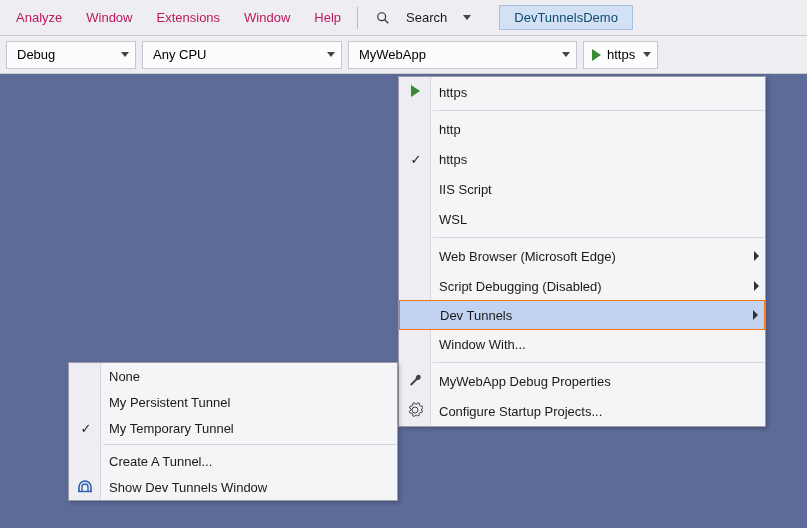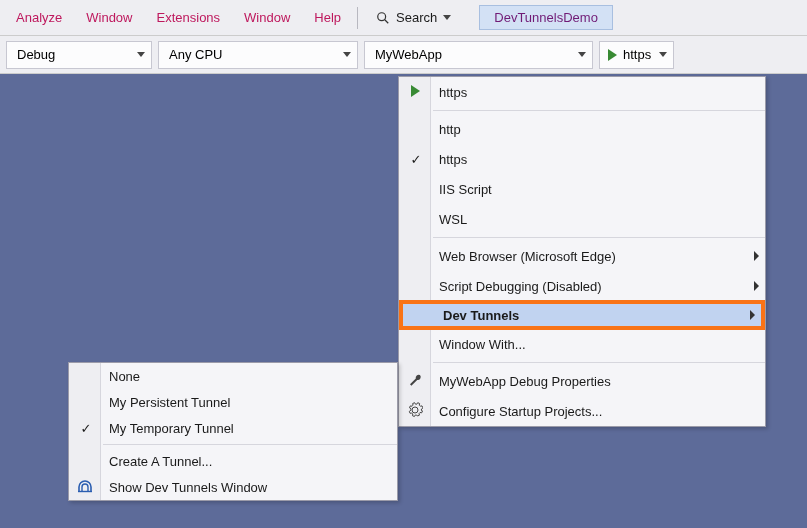--- a/index.html
+++ b/index.html
@@ -1,32 +1,32 @@
 <!DOCTYPE html>
 <html><head>
 <meta charset="utf-8">
 <style>
   * { box-sizing: border-box; margin: 0; padding: 0; font-family: "Segoe UI", Arial, sans-serif; font-size: 13px; }
   body { width: 807px; height: 528px; background: #5d6b99; overflow: hidden; position: relative; }
   
   .menubar { display: flex; align-items: center; height: 36px; background: #eeeef2; border-bottom: 1px solid #ccc; padding: 0 4px; }
   .menu-item { padding: 6px 12px; color: #be185d; cursor: default; }
   .menu-sep { width: 1px; height: 22px; background: #b8b8c0; margin: 0 8px 0 4px; }
-  .search { display: flex; align-items: center; gap: 6px; padding: 4px 10px; color: #1a1a1a; }
-  .proj-badge { margin-left: 18px; background: #d3e1f5; border: 1px solid #a8bfe0; padding: 4px 14px; color: #701a75; }
+  .search { display: flex; align-items: center; gap: 16px; padding: 4px 10px; color: #1a1a1a; }
+  .proj-badge { margin-left: 18px; background: #d3e1f5; border: 1px solid #a8bfe0; padding: 4px 14px; color: #0c4a6e; }
   
   .toolbar { display: flex; align-items: center; height: 38px; background: #eeeef2; border-bottom: 1px solid #ccc; padding: 4px 6px; gap: 6px; }
   .combo { display: flex; align-items: center; justify-content: space-between; background: #fcfcfd; border: 1px solid #c7c7d1; height: 28px; padding: 0 6px 0 10px; }
   .run-btn { display: flex; align-items: center; gap: 6px; background: #fcfcfd; border: 1px solid #c7c7d1; height: 28px; padding: 0 6px 0 8px; }
 
   .dropdown { position: absolute; background: #f5f5f8; border: 1px solid #9b9ba9; box-shadow: 2px 2px 4px rgba(0,0,0,.2); }
   .dropdown .gutter { position: absolute; left: 0; top: 0; bottom: 0; width: 32px; background: #eeeef2; border-right: 1px solid #d6d6dd; }
   .dd-item { position: relative; display: flex; align-items: center; height: 30px; padding-left: 40px; padding-right: 14px; color: #1a1a1a; cursor: default; }
   .dd-item.thin { height: 26px; }
-  .dd-item.highlighted { background: #c1d3f0; border: 4px solid #f97316; margin: -1px 0; z-index: 1; font-weight: bold; }
+  .dd-item.highlighted { background: #c1d3f0; border: 1px solid #f97316; margin: -1px 0; z-index: 1; }
   .dd-sep { position: relative; height: 1px; background: #d6d6dd; margin: 3px 0 3px 34px; }
   .dd-check { position: absolute; left: 8px; width: 18px; text-align: center; }
   .dd-icon { position: absolute; left: 6px; width: 20px; text-align: center; }
   .dd-arrow { position: absolute; right: 6px; }
 
   .play { display: inline-block; width: 0; height: 0; border-left: 9px solid #388a34; border-top: 6px solid transparent; border-bottom: 6px solid transparent; }
   .caret { display: inline-block; width: 0; height: 0; border-left: 4px solid transparent; border-right: 4px solid transparent; border-top: 5px solid #444; }
   .tri-r { display: inline-block; width: 0; height: 0; border-top: 5px solid transparent; border-bottom: 5px solid transparent; border-left: 5px solid #333; }
 </style>
 </head>
@@ -44,21 +44,21 @@
         <circle cx="6.5" cy="6.5" r="4.5" fill="none" stroke="#333" stroke-width="1.4"></circle>
         <line x1="10" y1="10" x2="14" y2="14" stroke="#333" stroke-width="1.4"></line>
       </svg>
     <span>Search</span>
     <span class="caret"></span>
   </div>
   <div class="proj-badge">DevTunnelsDemo</div>
 </div>
 
 <div class="toolbar">
-  <div class="combo" style="width:146px">
+  <div class="combo" style="width:130px">
     <span>Debug</span>
     <span class="caret"></span>
   </div>
   <div class="combo" style="width:200px">
     <span>Any CPU</span>
     <span class="caret"></span>
   </div>
   <div class="combo" style="width:229px">
     <span>MyWebApp</span>
     <span class="caret"></span>

